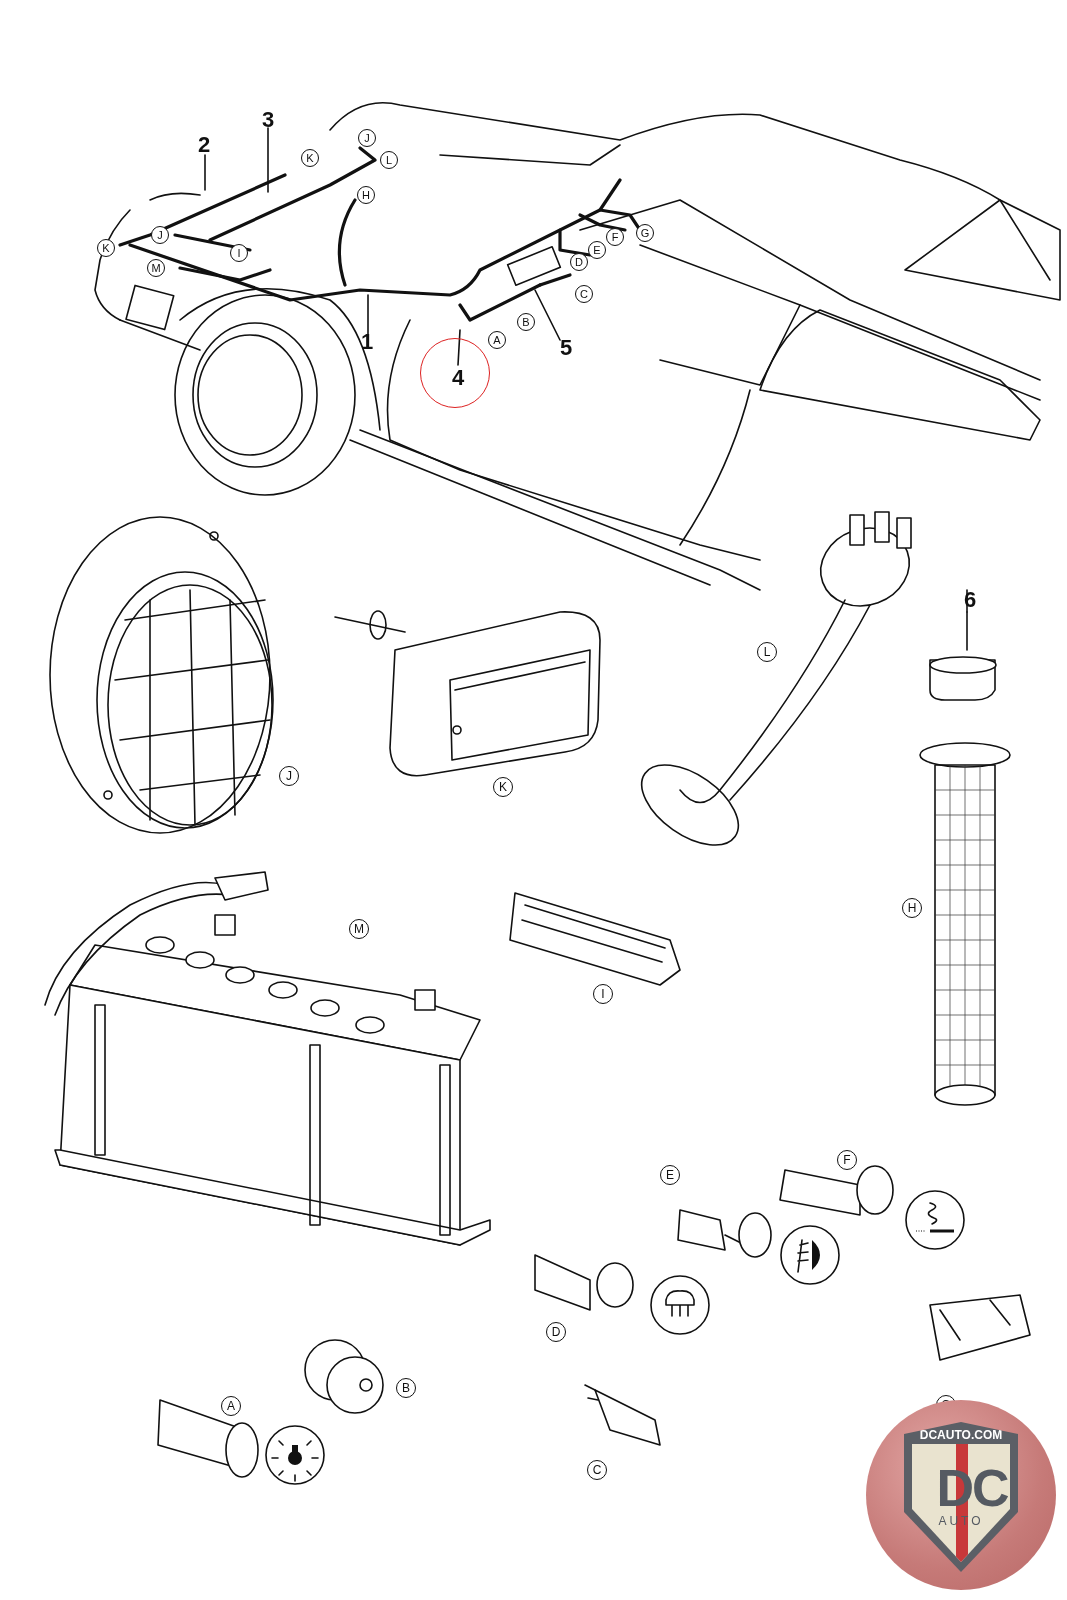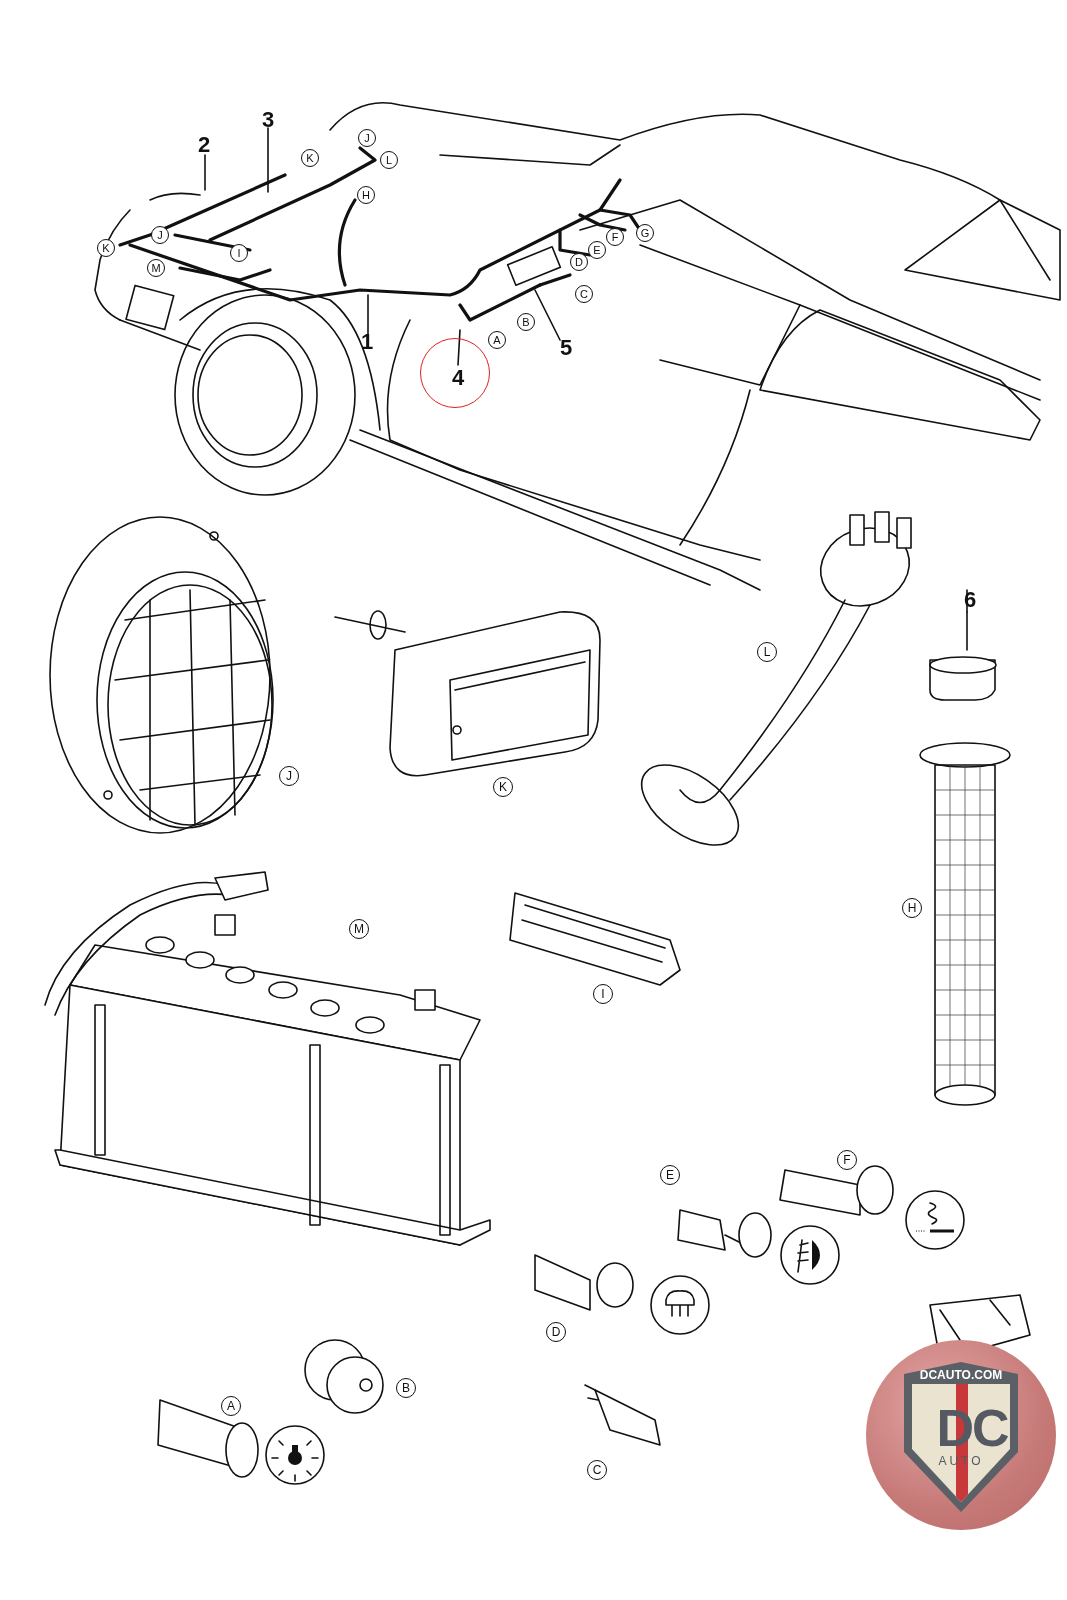--- a/index.html
+++ b/index.html
@@ -7,21 +7,21 @@
   svg#art{position:absolute;left:0;top:0;}
   .ln{fill:none;stroke:#111;stroke-width:1.6;stroke-linecap:round;stroke-linejoin:round;}
   .thk{fill:none;stroke:#111;stroke-width:3.2;stroke-linecap:round;stroke-linejoin:round;}
   .wht{fill:#fff;stroke:#111;stroke-width:1.6;stroke-linejoin:round;}
   .blk{fill:#111;stroke:none;}
   .num{position:absolute;font-size:22px;font-weight:bold;color:#111;transform:translate(-50%,-50%);}
   .callout{position:absolute;width:18px;height:18px;border:1.5px solid #111;border-radius:50%;background:#fff;
            font-size:12px;line-height:18px;text-align:center;color:#111;transform:translate(-50%,-50%);box-sizing:content-box;}
   .callout.sm{width:16px;height:16px;line-height:16px;font-size:11px;}
   .highlight{position:absolute;left:420px;top:338px;width:68px;height:68px;border:1.6px solid #d22;border-radius:50%;}
-  .logo{position:absolute;left:866px;top:1340px;width:190px;height:190px;border-radius:50%;
+  .logo{position:absolute;left:866px;top:1400px;width:190px;height:190px;border-radius:50%;
         background:radial-gradient(circle at 40% 35%,#e3a7a5,#c67a78 60%,#b86866);overflow:hidden;}
   .shield{position:absolute;left:38px;top:22px;width:114px;height:150px;background:#5b5f66;
           clip-path:polygon(0 8%,50% 0,100% 8%,100% 60%,50% 100%,0 60%);}
   .shield-inner{position:absolute;left:8px;top:22px;width:98px;height:118px;background:#e9e3cf;
           clip-path:polygon(0 0,100% 0,100% 55%,50% 100%,0 55%);}
   .redbar{position:absolute;left:44px;top:0;width:12px;height:120px;background:#c8383a;}
   .logo-url{position:absolute;left:0;width:114px;top:6px;text-align:center;color:#fff;font-weight:bold;font-size:12px;}
   .logo-dc{position:absolute;left:0;width:120px;top:14px;text-align:center;color:#555a62;font-weight:bold;font-size:52px;letter-spacing:-2px;}
   .logo-auto{position:absolute;left:0;width:98px;top:70px;text-align:center;color:#555a62;font-size:12px;letter-spacing:3px;}
 </style>

